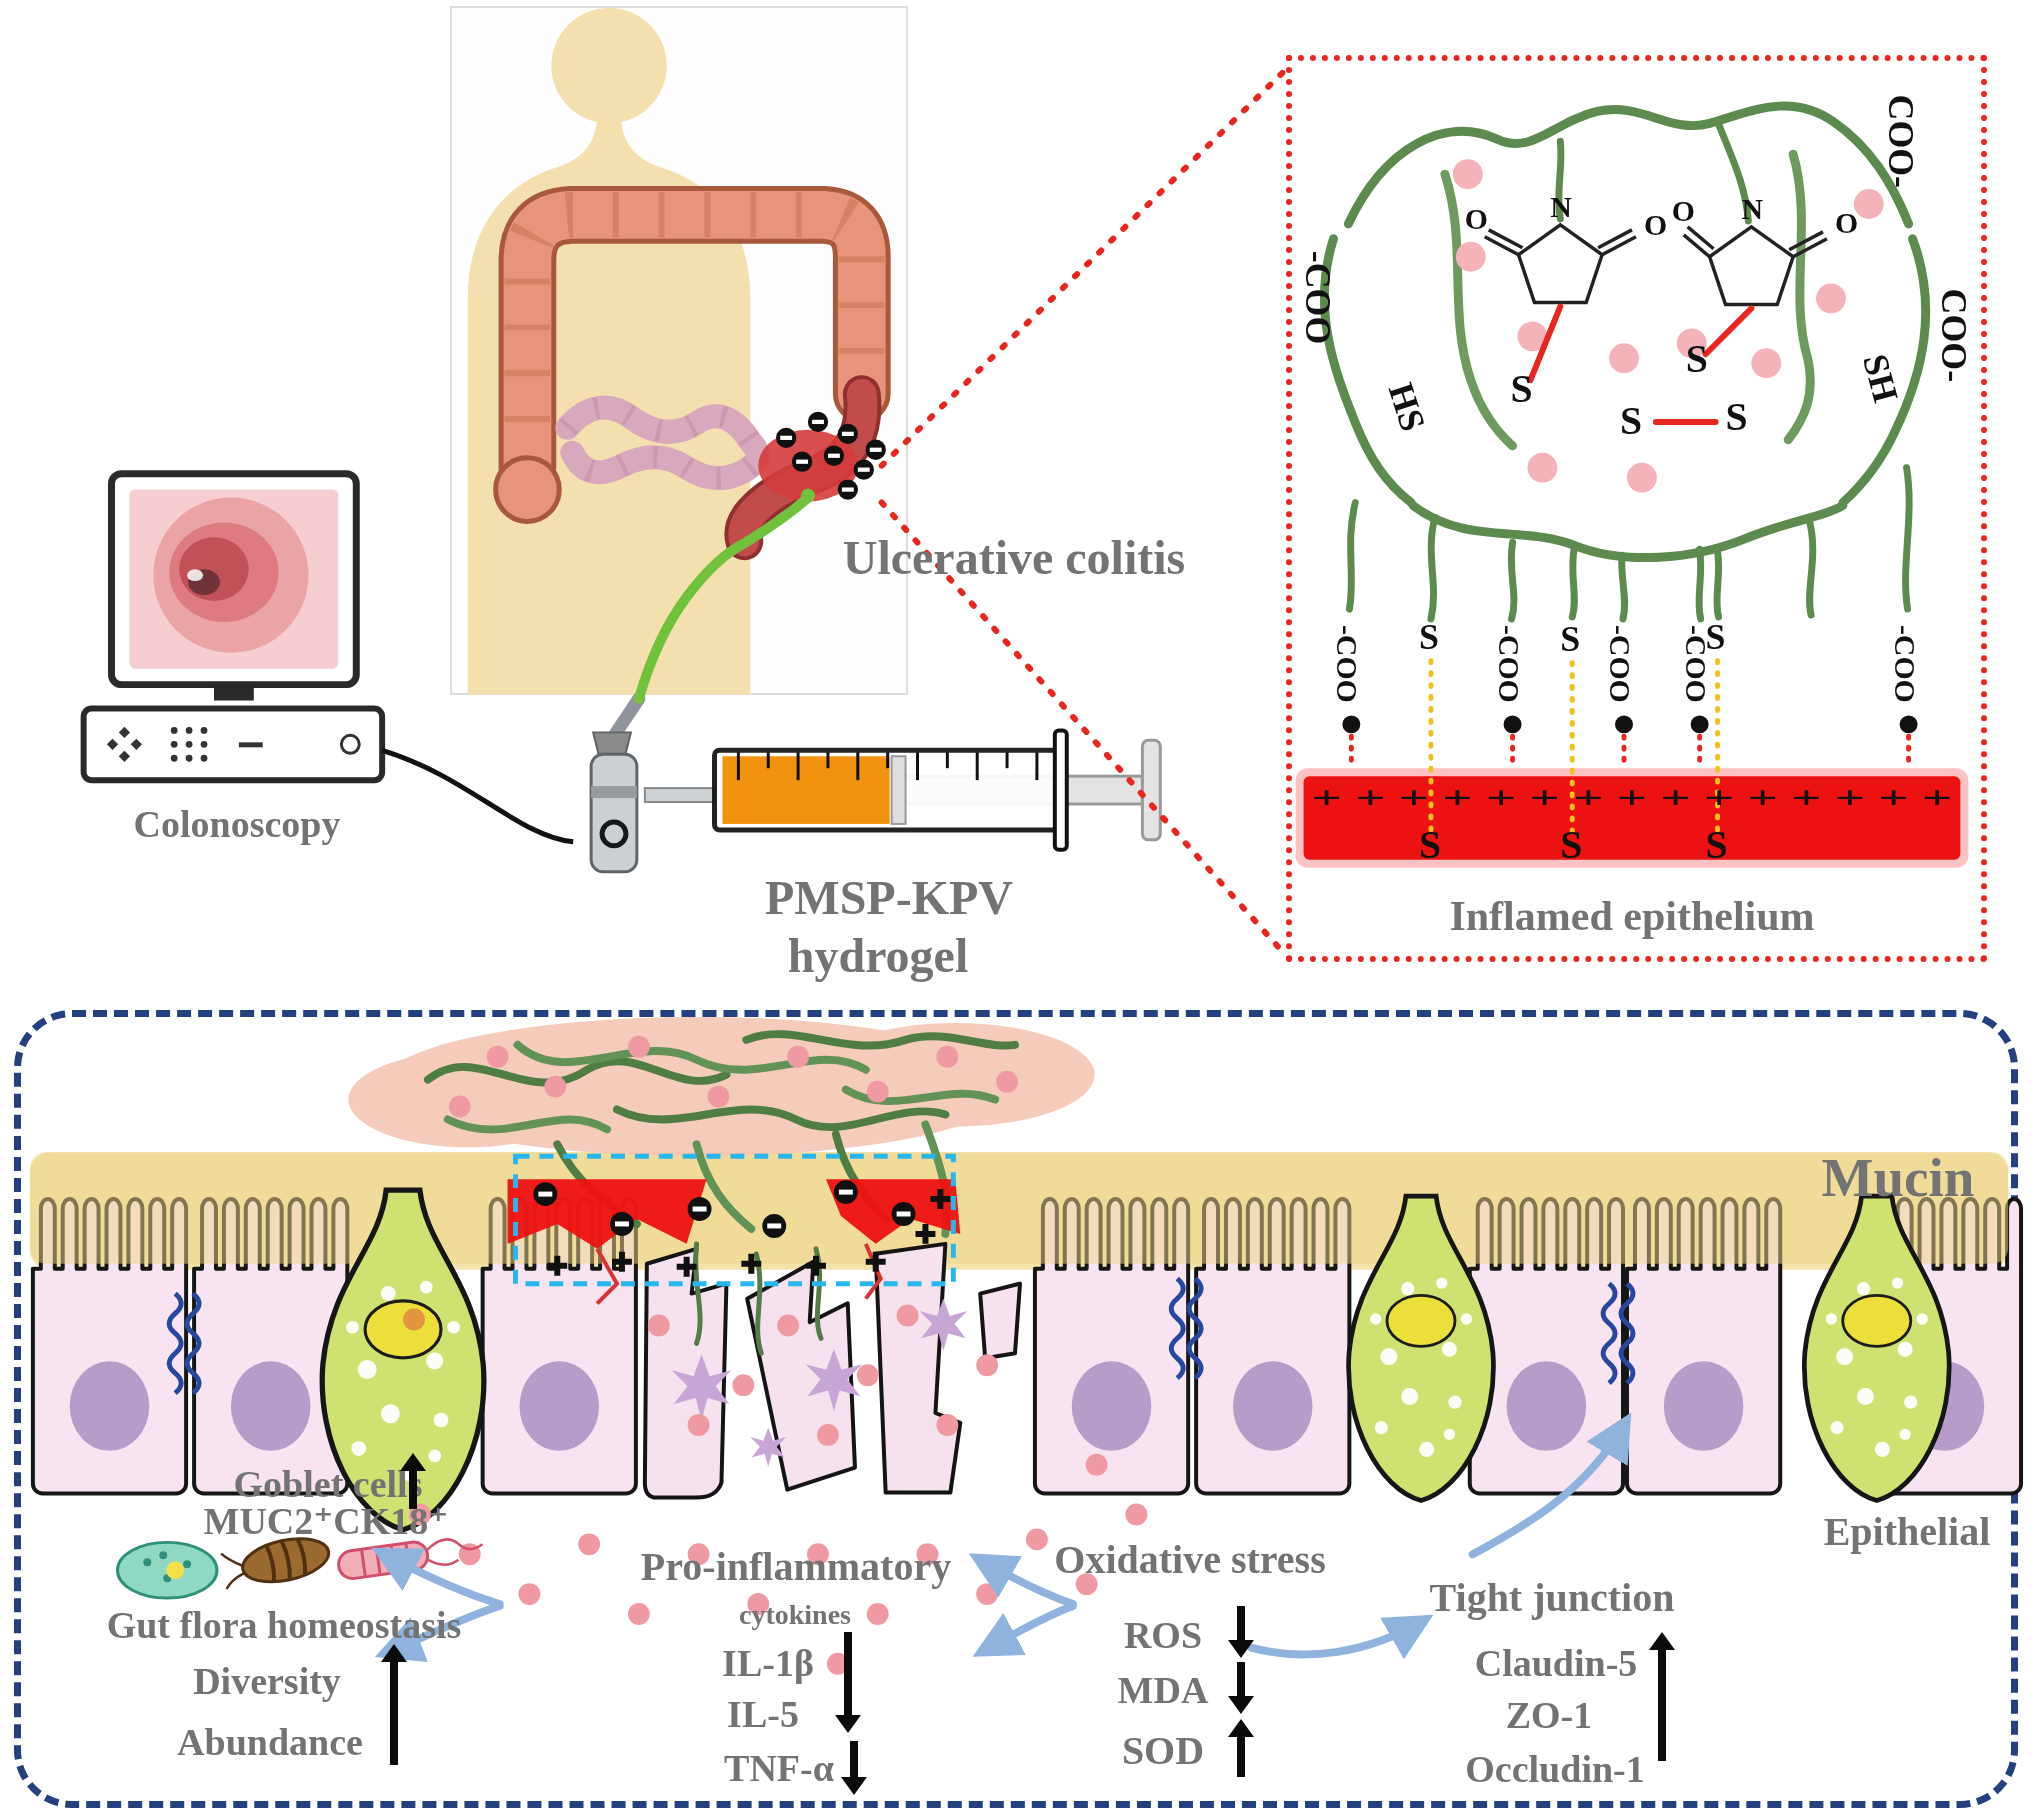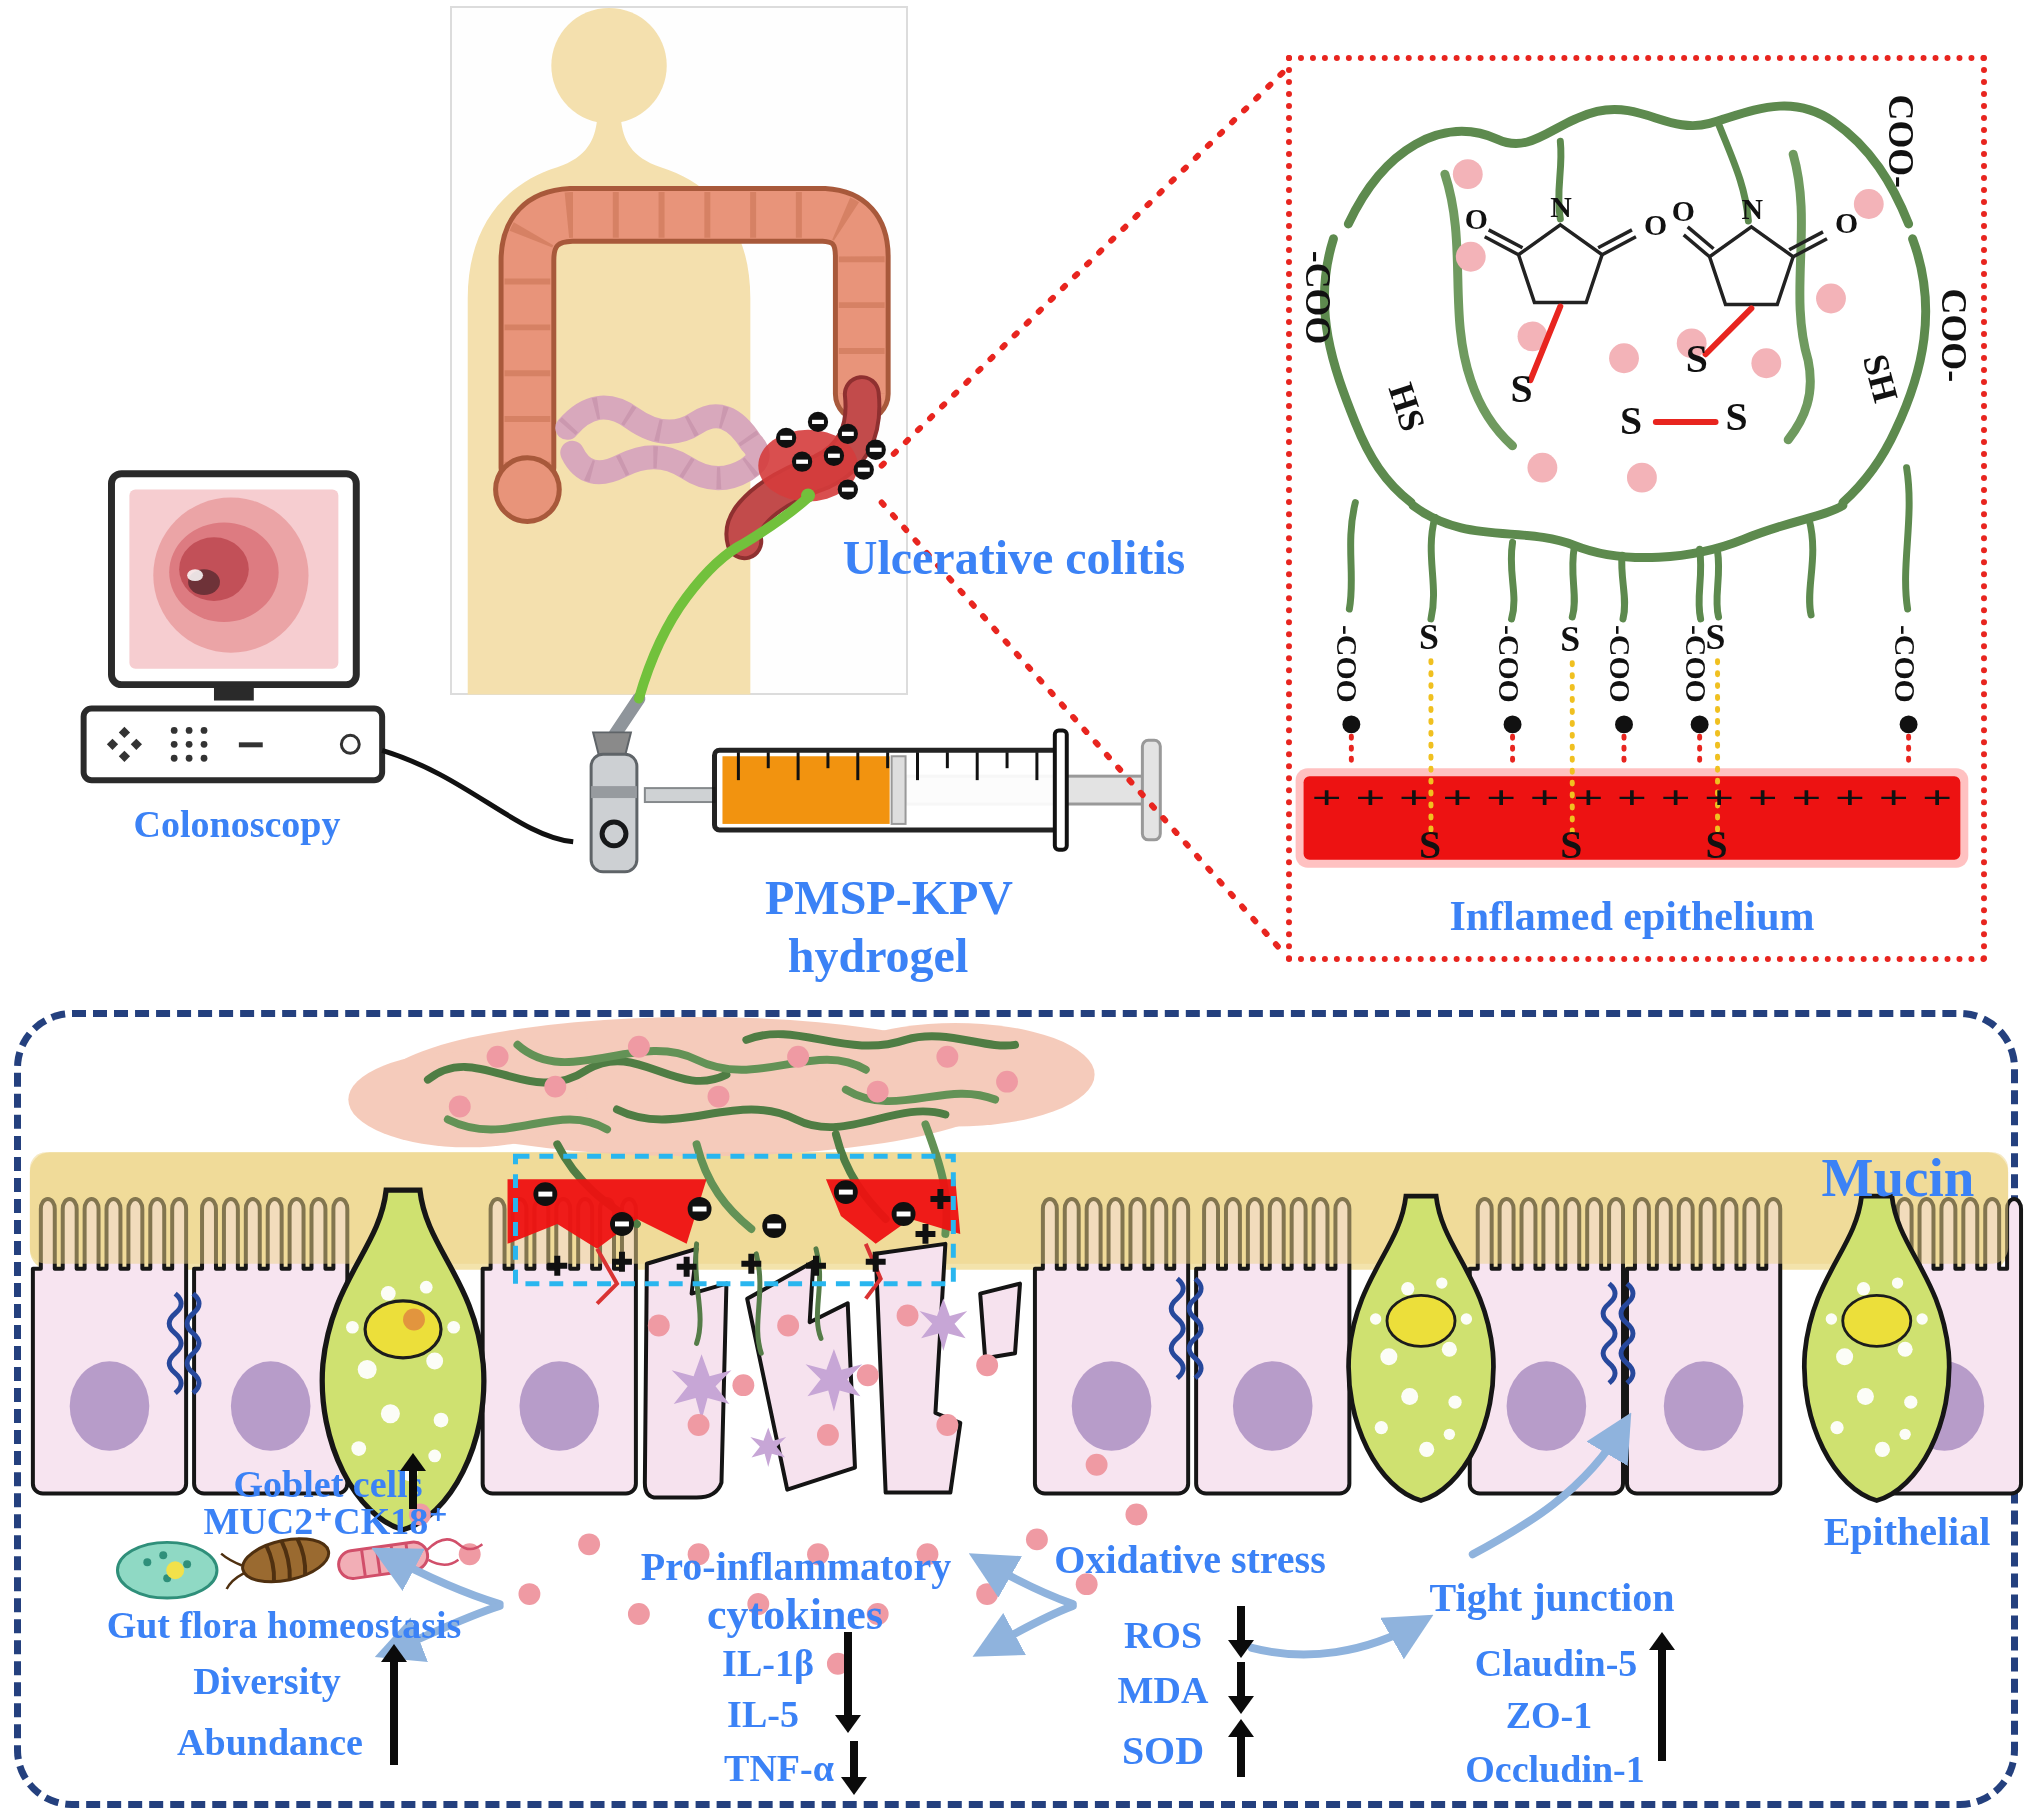--- a/index.html
+++ b/index.html
@@ -3,21 +3,21 @@
 <meta charset="utf-8">
 <style>
   html,body{margin:0;padding:0;background:#fff}
   .stage{position:relative;width:2038px;height:1819px;background:#fff;overflow:hidden;
          font-family:"Liberation Serif","DejaVu Serif",serif}
   .panel{position:absolute;z-index:0;box-sizing:border-box}
   #body-panel{left:450px;top:6px;width:458px;height:689px;border:2px solid #dcdcdc;background:#fefefe}
   #inset-box{left:1286px;top:55px;width:701px;height:907px;border:6px dotted #e8251f;background:#fff}
   #bottom-box{left:14px;top:1010px;width:2004px;height:798px;border:7px dashed #24407e;border-radius:58px;background:#fff}
   svg.art{position:absolute;left:0;top:0;z-index:1}
-  .lbl{position:absolute;transform:translate(-50%,-50%);font-weight:700;color:#3b82f6;
+  .lbl{position:absolute;transform:translate(-50%,-50%);font-weight:700;color:#737373;
        white-space:nowrap;z-index:2;line-height:1}
   .chem{font-family:"Liberation Serif","DejaVu Serif",serif;font-weight:700;fill:#111;font-size:36px}
   .chem-s{font-family:"Liberation Serif","DejaVu Serif",serif;font-weight:700;fill:#111;font-size:40px}
   .chem-sm{font-family:"Liberation Serif","DejaVu Serif",serif;font-weight:700;fill:#111;font-size:30px}
   .blk-arrow{position:absolute;width:26px;z-index:3}
   .blk-arrow::after{content:"";position:absolute;left:9px;width:8px;background:#0b0b0b}
   .blk-arrow[data-dir="up"]::after{top:16px;bottom:0}
   .blk-arrow[data-dir="down"]::after{top:0;bottom:16px}
   .blk-arrow[data-dir="up"]::before{content:"";position:absolute;top:0;left:0;
       border-left:13px solid transparent;border-right:13px solid transparent;border-bottom:18px solid #0b0b0b}
@@ -455,21 +455,21 @@
   <div class="lbl" style="left:1898px;top:1177px;font-size:55px">Mucin</div>
   <div class="lbl" style="left:1907px;top:1532px;font-size:40px">Epithelial</div>
 
   <div class="lbl" style="left:328px;top:1484px;font-size:38px">Goblet cells</div>
   <div class="lbl" style="left:326px;top:1521px;font-size:38px">MUC2⁺CK18⁺</div>
   <div class="lbl" style="left:284px;top:1625px;font-size:38px">Gut flora homeostasis</div>
   <div class="lbl" style="left:267px;top:1681px;font-size:38px">Diversity</div>
   <div class="lbl" style="left:270px;top:1742px;font-size:38px">Abundance</div>
 
   <div class="lbl" style="left:796px;top:1567px;font-size:40px">Pro-inflammatory</div>
-  <div class="lbl" style="left:795px;top:1615px;font-size:44px">cytokines</div>
+  <div class="lbl" style="left:795px;top:1615px;font-size:28px">cytokines</div>
   <div class="lbl" style="left:768px;top:1663px;font-size:38px">IL-1β</div>
   <div class="lbl" style="left:763px;top:1714px;font-size:38px">IL-5</div>
   <div class="lbl" style="left:779px;top:1768px;font-size:38px">TNF-α</div>
 
   <div class="lbl" style="left:1190px;top:1560px;font-size:40px">Oxidative stress</div>
   <div class="lbl" style="left:1163px;top:1635px;font-size:38px">ROS</div>
   <div class="lbl" style="left:1163px;top:1690px;font-size:38px">MDA</div>
   <div class="lbl" style="left:1163px;top:1751px;font-size:40px">SOD</div>
 
   <div class="lbl" style="left:1552px;top:1598px;font-size:40px">Tight junction</div>

